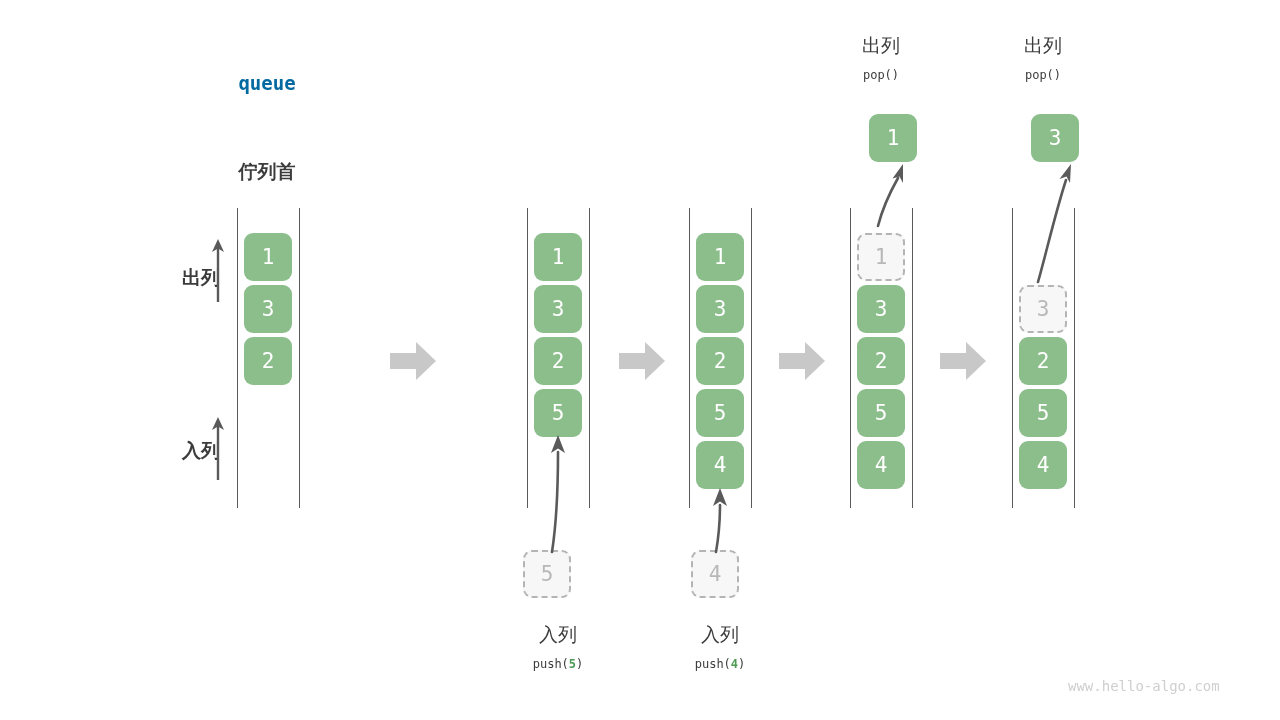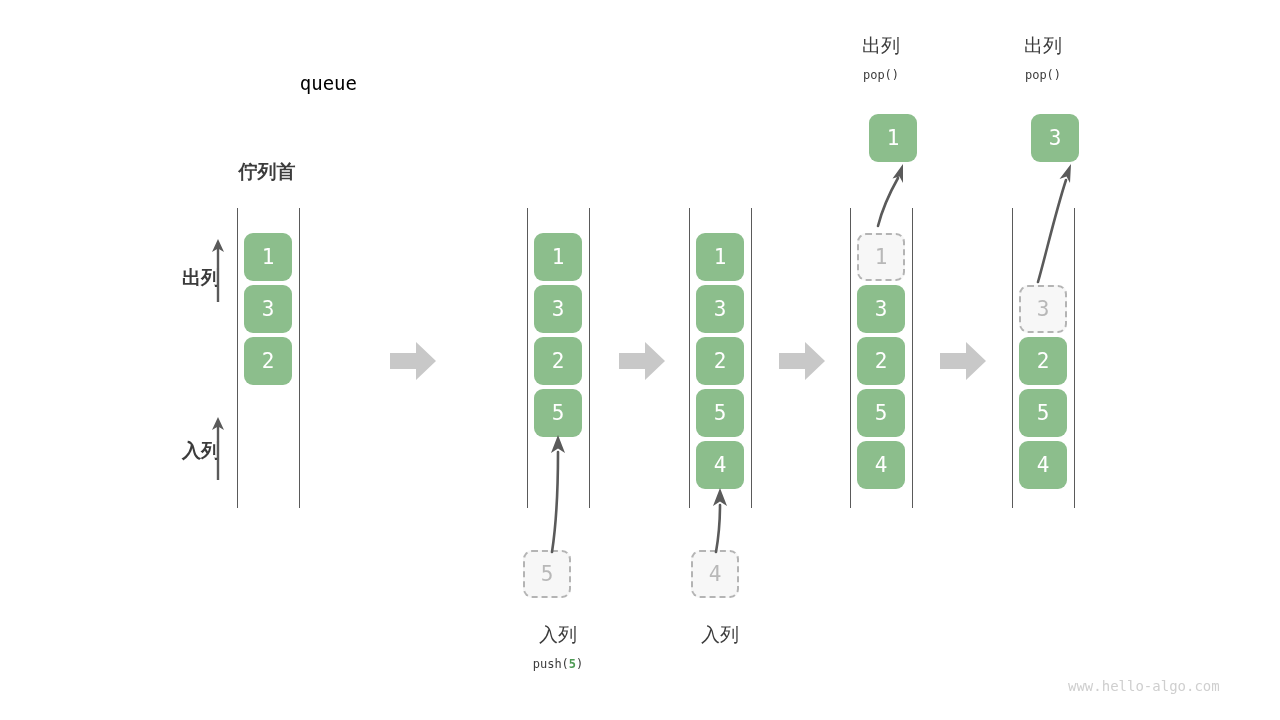--- a/index.html
+++ b/index.html
@@ -13,21 +13,21 @@
 
   .abs{position:absolute;}
 
   
   .title-cn{
     font-size:24px;font-weight:bold;color:#4e9a54;
     text-align:center;white-space:nowrap;
   }
   .title-en{
     font-family:"DejaVu Sans Mono","Liberation Mono",monospace;
-    font-size:19px;color:#000000;text-align:right;white-space:nowrap;
+    font-size:19px;color:#0369a1;text-align:center;white-space:nowrap;font-weight:bold;
   }
 
   
   .label-bold{
     font-size:19px;font-weight:bold;color:#3c3c3c;
     text-align:center;white-space:nowrap;
   }
   .op-cn{
     font-size:19px;color:#3c3c3c;text-align:center;white-space:nowrap;
   }
@@ -149,20 +149,21 @@
   <div class="abs cell ghost" style="left:691px;top:550px;">4</div>
 
   <div class="abs motion" style="left:698px;top:483px;">
     <svg width="50" height="72" viewBox="0 0 50 72">
       <path d="M18 69 C21 52, 22 40, 22 22" fill="none" stroke="#5a5a5a" stroke-width="2.6" stroke-linecap="round"></path>
       <path d="M22 5 L29 23 L22 18.5 L15 23 Z" fill="#5a5a5a"></path>
     </svg>
   </div>
 
   <div class="abs op-cn" style="left:630px;top:622px;width:180px;text-align:center;">入列</div>
+  <div class="abs op-code" style="left:630px;top:657px;width:180px;text-align:center;"><span>push(</span><span class="arg">4</span><span>)</span></div>
 
   <div class="abs sep" style="left:779px;top:342px;">
     <svg width="46" height="38" viewBox="0 0 46 38">
       <path d="M0 11 H26 V0 L46 19 L26 38 V27 H0 Z" fill="#c8c8c8"></path>
     </svg>
   </div>
 
   <div class="abs op-cn" style="left:791px;top:33px;width:180px;text-align:center;">出列</div>
   <div class="abs op-code" style="left:791px;top:68px;width:180px;text-align:center;">pop()</div>
 

